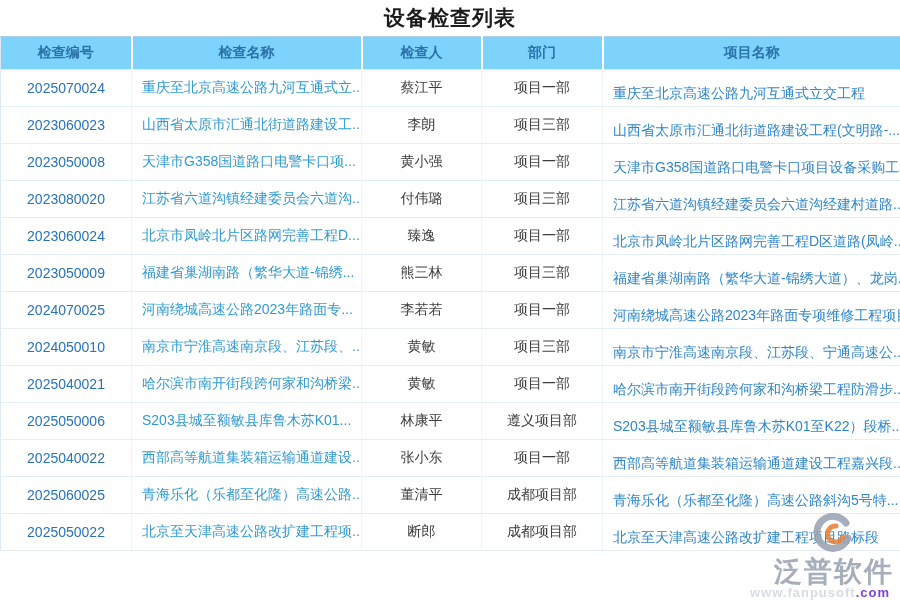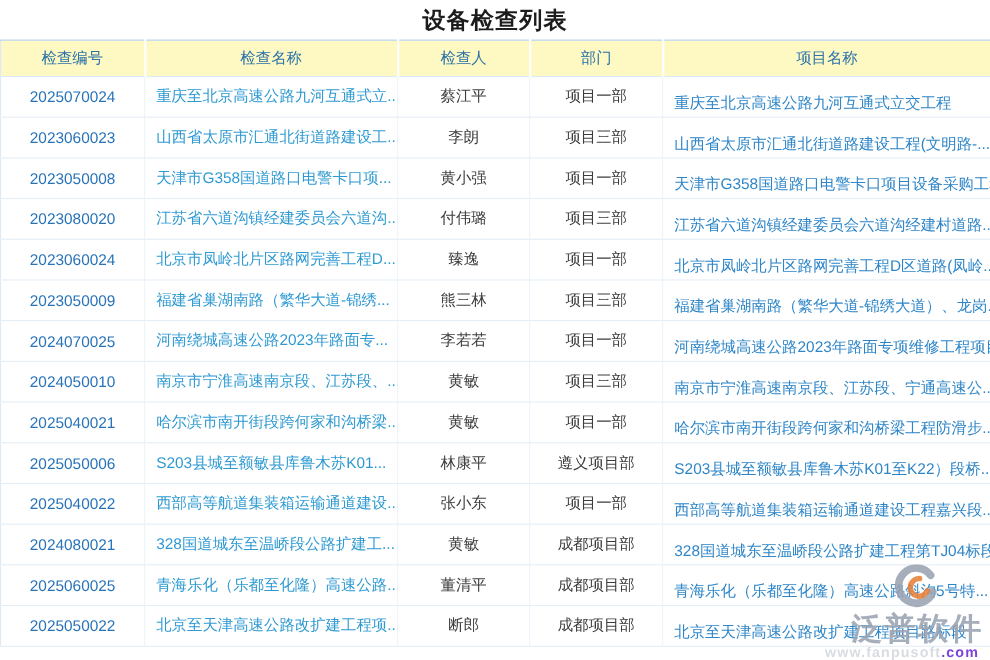--- a/index.html
+++ b/index.html
@@ -24,24 +24,24 @@
     border-right: 1px solid #ddeaf6;
   }
   col.c-id { width: 131px; }
   col.c-name { width: 230px; }
   col.c-inspector { width: 120px; }
   col.c-dept { width: 121px; }
   col.c-project { width: 298px; }
 
   thead th {
     height: 33px;
-    background: #fef9c3;
+    background: #7dd3fc;
     color: #2a72a8;
     font-size: 14px;
-    font-weight: normal;
+    font-weight: bold;
     text-align: center;
     border-right: 2px solid #ffffff;
     border-bottom: 1px solid #dcebf7;
   }
   thead th:last-child { border-right: none; }
 
   tbody td {
     height: 37px;
     background: #ffffff;
     border-bottom: 1px solid #e4eef7;
@@ -177,27 +177,20 @@
         <td class="col-project"><a>S203县城至额敏县库鲁木苏K01至K22）段桥...</a></td>
       </tr>
       <tr>
         <td class="col-id"><a>2025040022</a></td>
         <td class="col-name"><a>西部高等航道集装箱运输通道建设...</a></td>
         <td class="col-inspector"><span>张小东</span></td>
         <td class="col-department"><span>项目一部</span></td>
         <td class="col-project"><a>西部高等航道集装箱运输通道建设工程嘉兴段...</a></td>
       </tr>
       <tr>
-        <td class="col-id"><a>2024080021</a></td>
-        <td class="col-name"><a>328国道城东至温峤段公路扩建工...</a></td>
-        <td class="col-inspector"><span>黄敏</span></td>
-        <td class="col-department"><span>成都项目部</span></td>
-        <td class="col-project"><a>328国道城东至温峤段公路扩建工程第TJ04标段</a></td>
-      </tr>
-      <tr>
         <td class="col-id"><a>2025060025</a></td>
         <td class="col-name"><a>青海乐化（乐都至化隆）高速公路...</a></td>
         <td class="col-inspector"><span>董清平</span></td>
         <td class="col-department"><span>成都项目部</span></td>
         <td class="col-project"><a>青海乐化（乐都至化隆）高速公路斜沟5号特...</a></td>
       </tr>
       <tr>
         <td class="col-id"><a>2025050022</a></td>
         <td class="col-name"><a>北京至天津高速公路改扩建工程项...</a></td>
         <td class="col-inspector"><span>断郎</span></td>

